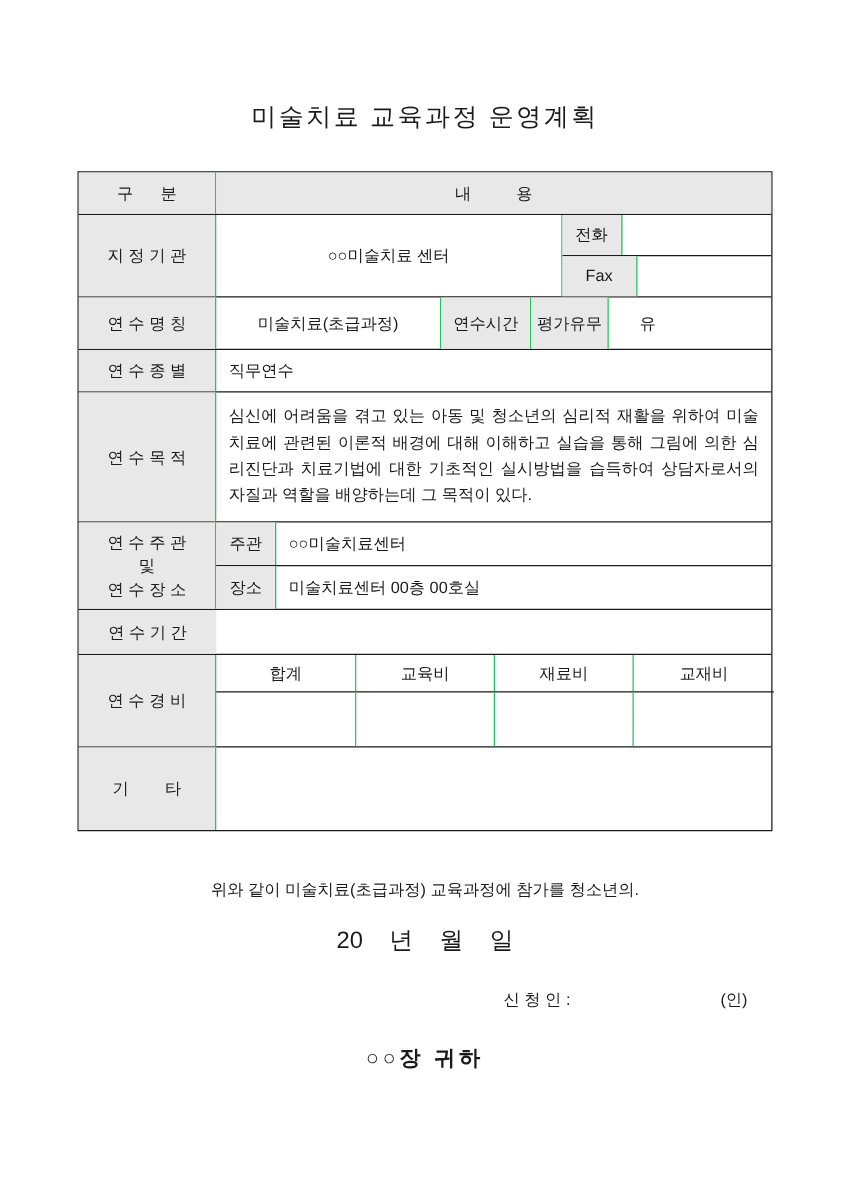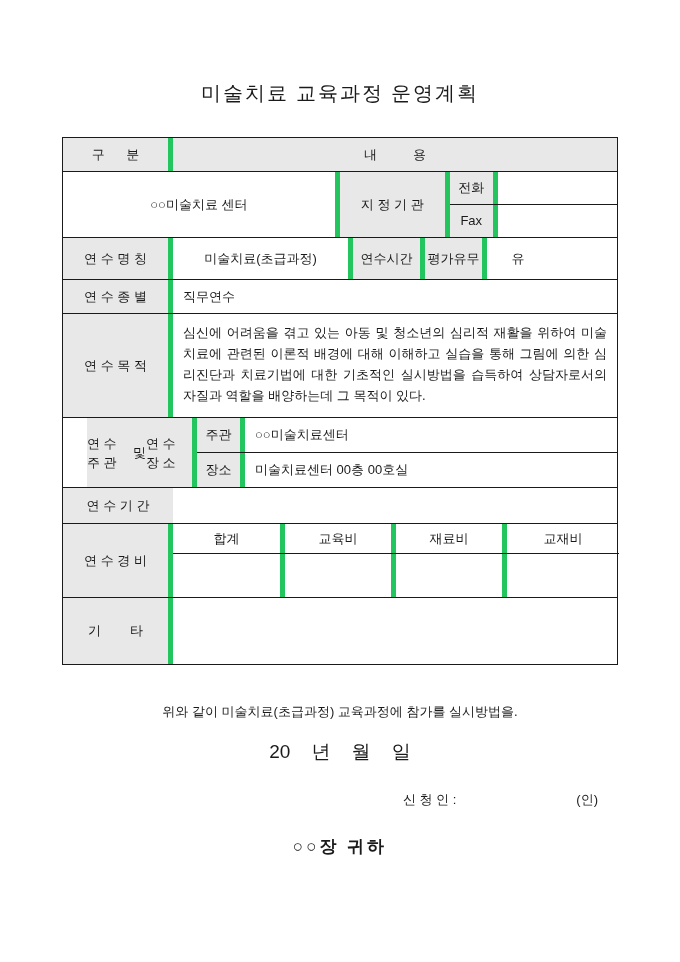--- a/index.html
+++ b/index.html
@@ -17,34 +17,34 @@
     font-family: "Liberation Serif", "DejaVu Serif", serif;
     font-size: 20px; font-weight: normal; letter-spacing: 2px;
     margin-bottom: 30px;
   }
 
   .form-table { width: 556px; border: 1px solid #1a1a1a; }
   .row { display: flex; border-bottom: 1px solid #1a1a1a; }
   .form-table > .row:last-child { border-bottom: none; gap: 40px; }
   .cell {
     display: flex; align-items: center; justify-content: center;
-    border-right: 5px solid #22c55e;
+    border-right: 1px solid #22c55e;
     font-size: 13px; line-height: 18px;
     overflow: hidden;
   }
   .row > .cell:last-child, .subrow > .cell:last-child, .row > .subcol:last-child { border-right: none; }
   .subcol { display: flex; flex-direction: column; border-right: 1px solid #1a1a1a; }
   .subrow { display: flex; border-bottom: 1px solid #1a1a1a; flex: 1 1 auto; }
   .subcol > .subrow:last-child { border-bottom: none; }
 
   .gray { background: #e8e8e8; }
   .pre { white-space: pre; }
   .w-label { width: 110px; flex: 0 0 110px; }
   .left { justify-content: flex-start; padding-left: 10px; }
-  .multiline { flex-direction: row; line-height: 19px; margin-left: 24px; }
+  .multiline { flex-direction: column; line-height: 19px; }
 
   .purpose-text {
     display: block; width: 446px;
     padding: 8px 10px; font-size: 13px; line-height: 21px;
     text-align: justify; border-right: none;
   }
 
   .footer-statement { margin-top: 38px; text-align: center; font-size: 13px; }
   .footer-date { margin-top: 18px; text-align: center; font-size: 19px; white-space: pre; }
   .applicant-row {
@@ -65,29 +65,29 @@
   <h1 class="doc-title">미술치료 교육과정 운영계획</h1>
 
   <div class="form-table">
 
     <div class="row" style="height:34px">
       <div class="cell gray pre w-label">구      분</div>
       <div class="cell gray pre" style="width:446px">내          용</div>
     </div>
 
     <div class="row" style="height:66px">
+      <div class="cell gray w-label">지 정 기 관</div>
       <div class="cell" style="width:278px">○○미술치료 센터</div>
-      <div class="cell gray w-label">지 정 기 관</div>
       <div class="subcol" style="width:168px; border-right:none">
         <div class="subrow" style="height:33px">
           <div class="cell gray" style="width:48px">전화</div>
           <div class="cell" style="flex:1"></div>
         </div>
         <div class="subrow" style="height:32px">
-          <div class="cell gray" style="width:48px">Fax</div>
+          <div class="cell gray" style="width:60px">Fax</div>
           <div class="cell" style="flex:1"></div>
         </div>
       </div>
     </div>
 
     <div class="row" style="height:42px">
       <div class="cell gray w-label">연 수 명 칭</div>
       <div class="cell" style="width:180px">미술치료(초급과정)</div>
       <div class="cell gray" style="width:72px">연수시간</div>
       <div class="cell gray" style="width:62px">평가유무</div>
@@ -145,21 +145,21 @@
       </div>
     </div>
 
     <div class="row" style="height:66px">
       <div class="cell gray pre w-label">기        타</div>
       <div class="cell left" style="width:446px"></div>
     </div>
 
   </div>
 
-  <p class="footer-statement">위와 같이 미술치료(초급과정) 교육과정에 참가를 실시방법을.</p>
+  <p class="footer-statement">위와 같이 미술치료(초급과정) 교육과정에 참가를 청소년의.</p>
   <p class="footer-date">20    년    월    일</p>
 
   <div class="applicant-row">
     <span>신 청 인 :</span>
     <span>(인)</span>
   </div>
 
   <p class="recipient">○○장 귀하</p>
 
 </div>

